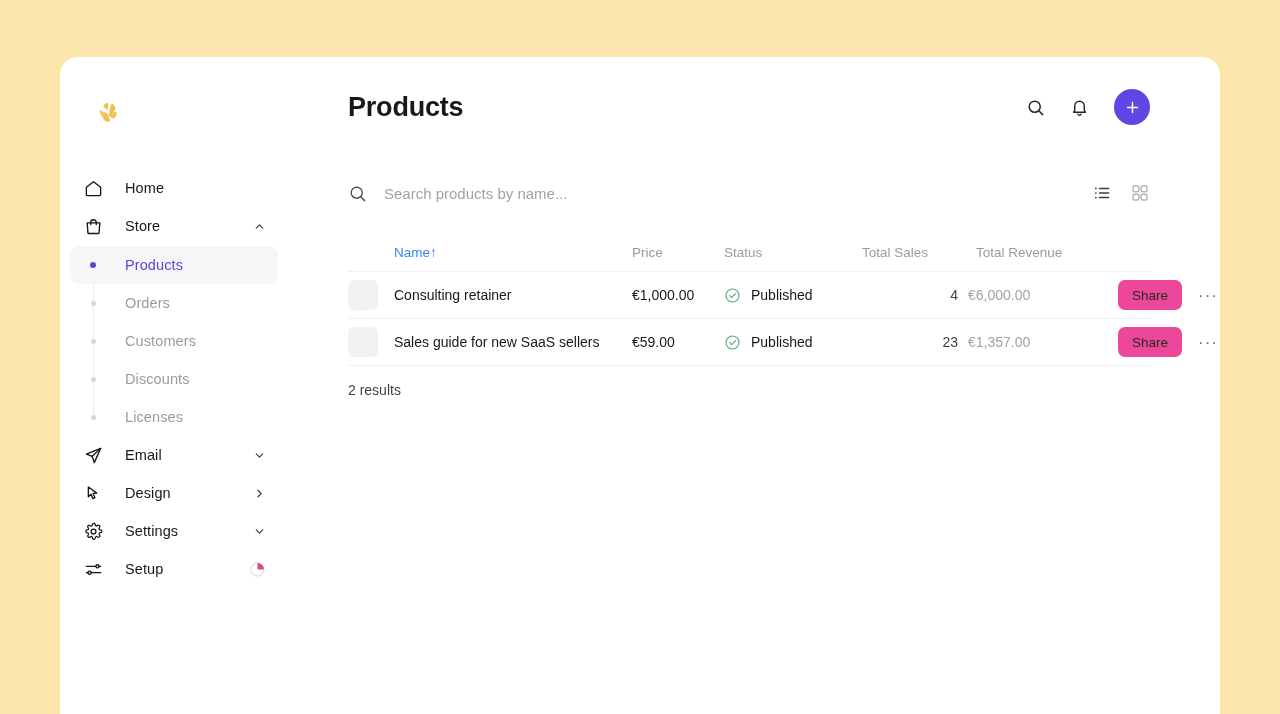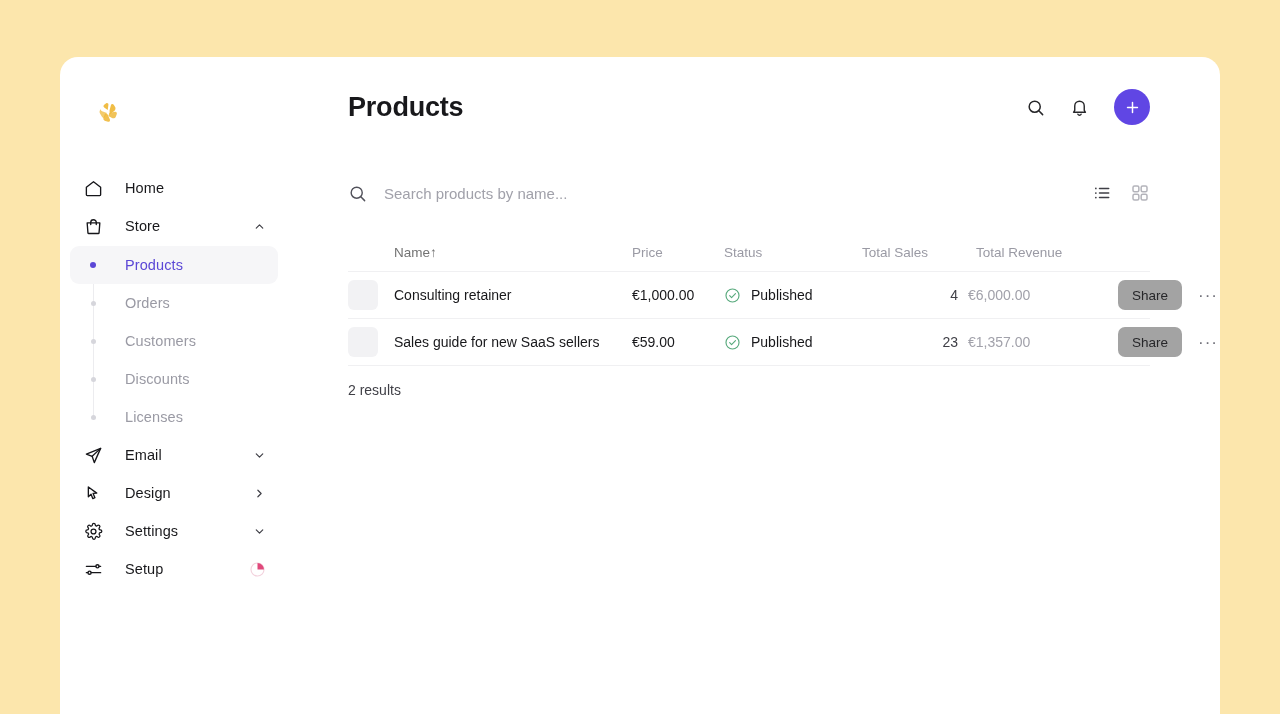--- a/index.html
+++ b/index.html
@@ -208,21 +208,21 @@
     display: flex;
     align-items: center;
     border-bottom: 1px solid #f0f0f2;
   }
   .thead { height: 39px; }
   .thead .cell {
     font-size: 13.5px;
     color: #9a9aa4;
     font-weight: 400;
   }
-  .thead .cell.name { color: #737373; font-weight: 400; display: flex; align-items: center; gap: 0;}
+  .thead .cell.name { color: #3b82f6; font-weight: 400; display: flex; align-items: center; gap: 0;}
   .tbody-row { height: 47px; }
 
   .cell { flex: none; }
   .c-thumb  { width: 46px; }
   .c-name   { width: 238px; font-size: 14px; color: #18181b; }
   .c-price  { width: 92px; font-size: 14px; color: #18181b; }
   .c-status { width: 126px; font-size: 14px; color: #18181b; display: flex; align-items: center; gap: 10px;}
   .c-sales  { width: 118px; font-size: 14px; color: #3f3f46; text-align: right; padding-right: 10px;}
   .c-rev    { width: 118px; font-size: 14px; color: #a1a1aa; }
   .c-share  { width: 104px; display: flex; justify-content: flex-end; padding-right: 8px;}
@@ -232,21 +232,21 @@
   .thead .c-sales { padding-left: 12px; }
   .thead .c-rev { padding-left: 8px; }
 
   .thumb {
     width: 30px; height: 30px;
     border-radius: 6px;
     background: #f2f2f4;
   }
 
   .share-btn {
-    background: #a3a3a3;
+    background: #ec4899;
     border: none;
     border-radius: 7px;
     height: 30px;
     padding: 0 14px;
     font-size: 13.5px;
     font-family: inherit;
     color: #27272a;
     cursor: pointer;
   }
   .more-btn {

